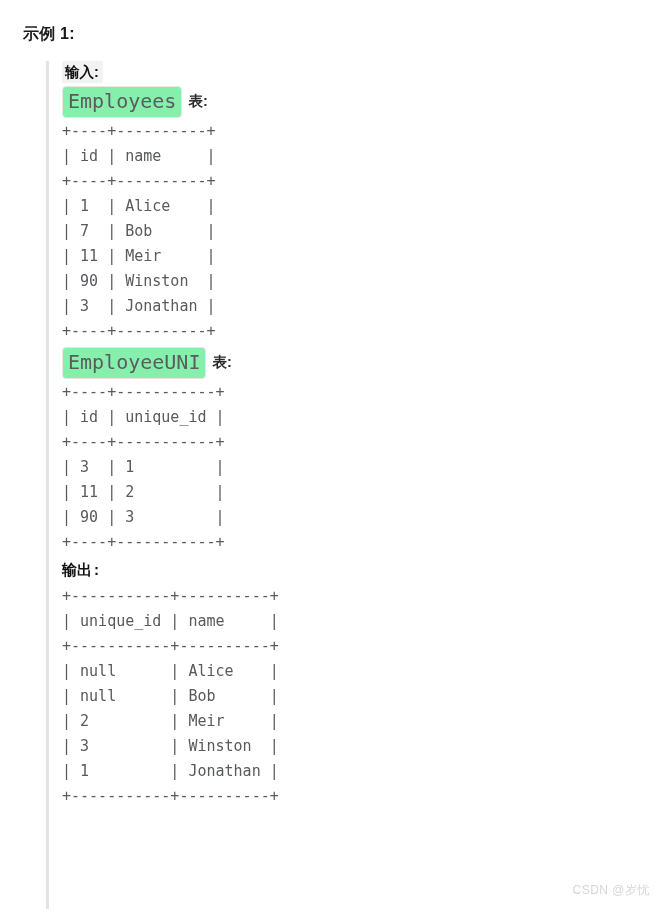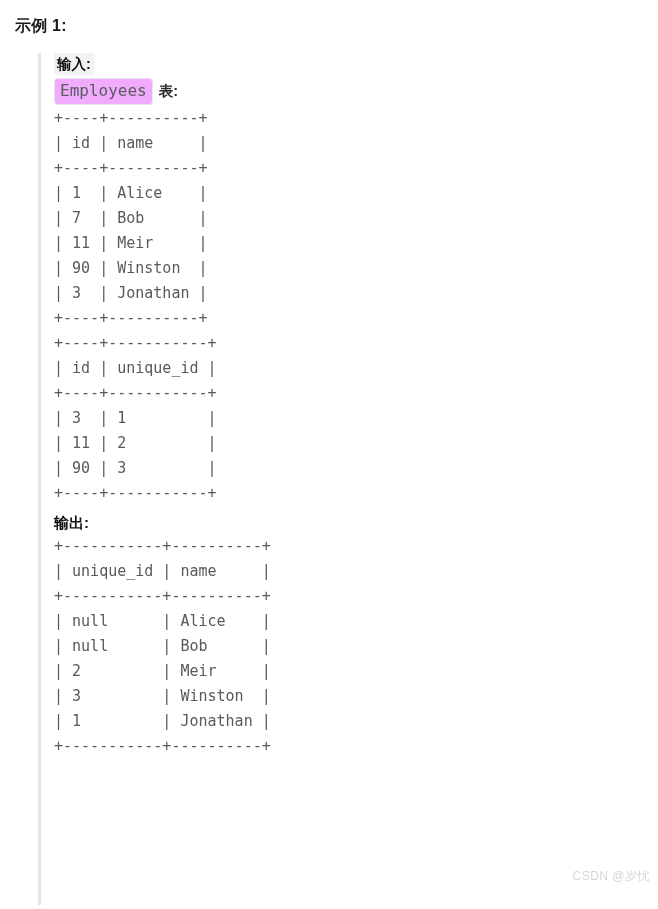--- a/index.html
+++ b/index.html
@@ -13,21 +13,21 @@
     overflow: hidden;
     font-family: "Liberation Sans", sans-serif;
     position: relative;
   }
 
   .page {
     position: relative;
     width: 658px;
     height: 909px;
     box-sizing: border-box;
-    padding: 8px;
+    padding: 16px;
   }
 
   .example-title {
     font-family: "Liberation Sans", sans-serif;
     font-weight: bold;
     font-size: 16px;
     color: #1a1a1a;
     margin: 0;
     padding: 8px 0 0 7px;
     letter-spacing: 0.2px;
@@ -48,40 +48,40 @@
     font-size: 14.5px;
     color: #111111;
     background: #f2f2f3;
     padding: 2px 4px 2px 3px;
     border-radius: 2px;
     line-height: 1.25;
   }
 
   .plain-label {
     display: block;
-    font-family: Liberation Sans, sans-serif;
+    font-family: Liberation Mono, monospace;
     font-weight: bold;
     font-size: 15px;
     color: #111111;
     line-height: 1.3;
     margin: 0;
   }
 
   .tbl-name-row {
     margin: 3px 0 1px 0;
     line-height: 1.5;
     white-space: nowrap;
   }
 
   .code-chip {
     display: inline-block;
     font-family: "DejaVu Sans Mono", "Liberation Mono", monospace;
-    font-size: 16px;
+    font-size: 20px;
     color: #5a5c60;
-    background: #f0abfc;
+    background: #86efac;
     border: 1px solid #e6e6e8;
     border-radius: 4px;
     padding: 1px 5px 2px 5px;
     line-height: 1.35;
     vertical-align: middle;
   }
 
   .tbl-suffix {
     font-family: "Liberation Sans", sans-serif;
     font-size: 14.5px;
@@ -117,21 +117,21 @@
     color: #585a5e;
     margin: 0;
     padding: 0;
     white-space: pre-wrap;
     word-break: break-word;
   }
 
   .watermark {
     position: absolute;
     right: 8px;
-    bottom: 24px;
+    bottom: 10px;
     font-family: "Liberation Sans", sans-serif;
     font-size: 12px;
     color: #d6d6d8;
     letter-spacing: 0.5px;
     user-select: none;
   }
 </style>
 </head>
 <body>
 
@@ -151,20 +151,23 @@
       <pre class="ascii">+----+----------+
 | id | name     |
 +----+----------+
 | 1  | Alice    |
 | 7  | Bob      |
 | 11 | Meir     |
 | 90 | Winston  |
 | 3  | Jonathan |
 +----+----------+</pre>
 
+      <div class="tbl-name-row">
+        <span class="code-chip">EmployeeUNI</span><span class="tbl-suffix">表:</span>
+      </div>
 
       <pre class="ascii">+----+-----------+
 | id | unique_id |
 +----+-----------+
 | 3  | 1         |
 | 11 | 2         |
 | 90 | 3         |
 +----+-----------+</pre>
     </div>
 

